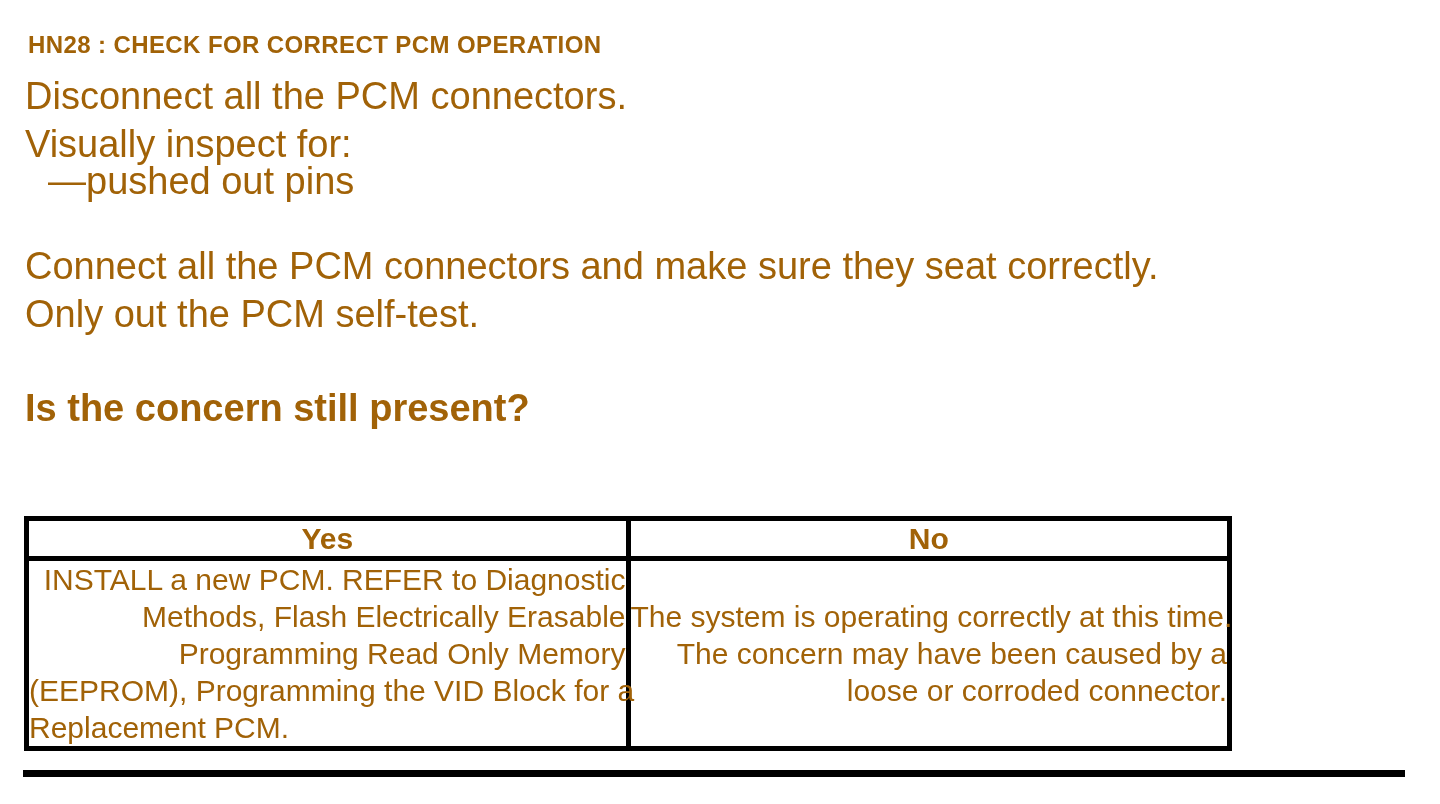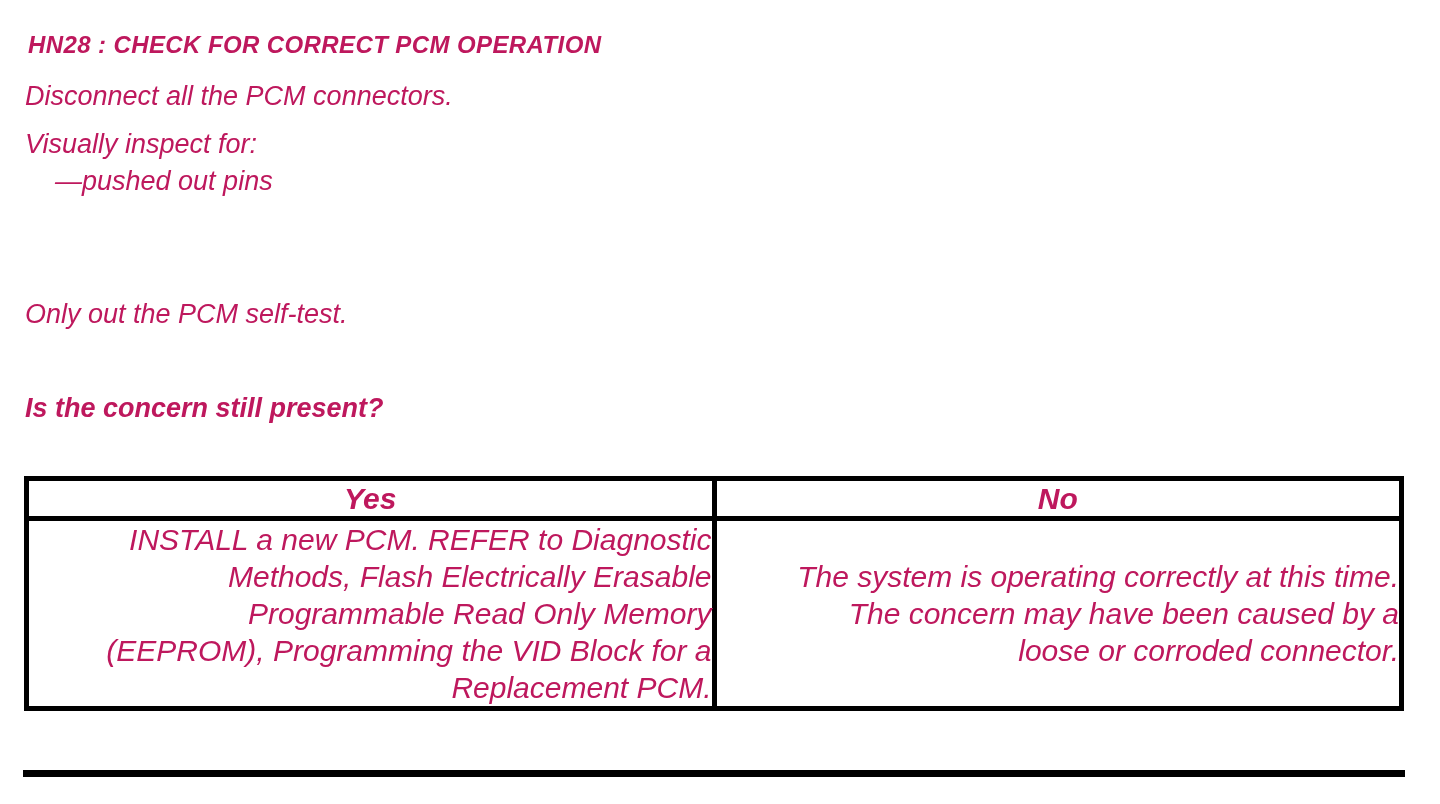--- a/index.html
+++ b/index.html
@@ -5,53 +5,52 @@
   html, body {
     margin: 0;
     padding: 0;
     background: #ffffff;
   }
   .page {
     position: relative;
     width: 1440px;
     height: 804px;
     background: #ffffff;
-    color: #be185d;
+    color: #a16207;
     font-family: "Liberation Sans", sans-serif;
     overflow: hidden;
-    font-style: italic;
   }
   .heading {
     position: absolute;
     left: 28px;
     top: 31px;
     font-size: 24px;
     font-weight: bold;
     letter-spacing: 0.4px;
     line-height: 28px;
     white-space: pre;
   }
   .para {
     position: absolute;
     left: 25px;
-    font-size: 27px;
+    font-size: 38px;
     line-height: 37px;
     white-space: pre;
   }
   .para.sub {
-    left: 55px;
+    left: 48px;
   }
   .para.question {
     font-weight: bold;
   }
   table.decision {
     position: absolute;
     left: 24px;
-    top: 476px;
-    width: 1380px;
+    top: 516px;
+    width: 1208px;
     border-collapse: collapse;
     table-layout: fixed;
   }
   table.decision th,
   table.decision td {
     border: 5px solid #000000;
   }
   table.decision th {
     height: 35px;
     padding: 0;
@@ -68,22 +67,21 @@
   }
   td.yes-cell { padding: 0 0 0 2px; }
   td.no-cell  { padding: 0 0 0 4px; }
   .cell-line {
     font-size: 30px;
     line-height: 37px;
     white-space: pre;
     text-align: right;
   }
   td.yes-cell .cell-line:last-child {
-    text-align: right;
-    margin-left: 28px;
+    text-align: left;
   }
   .bottom-rule {
     position: absolute;
     left: 23px;
     top: 770px;
     width: 1382px;
     height: 7px;
     background: #000000;
   }
 </style>
@@ -94,39 +92,40 @@
 
   <div class="heading">HN28 : CHECK FOR CORRECT PCM OPERATION</div>
 
   <div class="para" style="top:78px">Disconnect all the PCM connectors.</div>
 
   <div class="para" style="top:126px">Visually inspect for:</div>
 
   <div class="para sub" style="top:163px">—pushed out pins</div>
 
 
+  <div class="para" style="top:248px">Connect all the PCM connectors and make sure they seat correctly.</div>
 
   <div class="para" style="top:296px">Only out the PCM self-test.</div>
 
 
   <div class="para question" style="top:390px">Is the concern still present?</div>
 
   <table class="decision">
     <thead>
       <tr>
         <th>Yes</th>
         <th>No</th>
       </tr>
     </thead>
     <tbody>
       <tr>
         <td class="yes-cell">
           <div class="cell-line">INSTALL a new PCM. REFER to Diagnostic</div>
           <div class="cell-line">Methods, Flash Electrically Erasable</div>
-          <div class="cell-line">Programmable Read Only Memory</div>
+          <div class="cell-line">Programming Read Only Memory</div>
           <div class="cell-line">(EEPROM), Programming the VID Block for a</div>
           <div class="cell-line">Replacement PCM.</div>
         </td>
         <td class="no-cell">
           <div class="cell-line">The system is operating correctly at this time.</div>
           <div class="cell-line">The concern may have been caused by a</div>
           <div class="cell-line">loose or corroded connector.</div>
         </td>
       </tr>
     </tbody>

